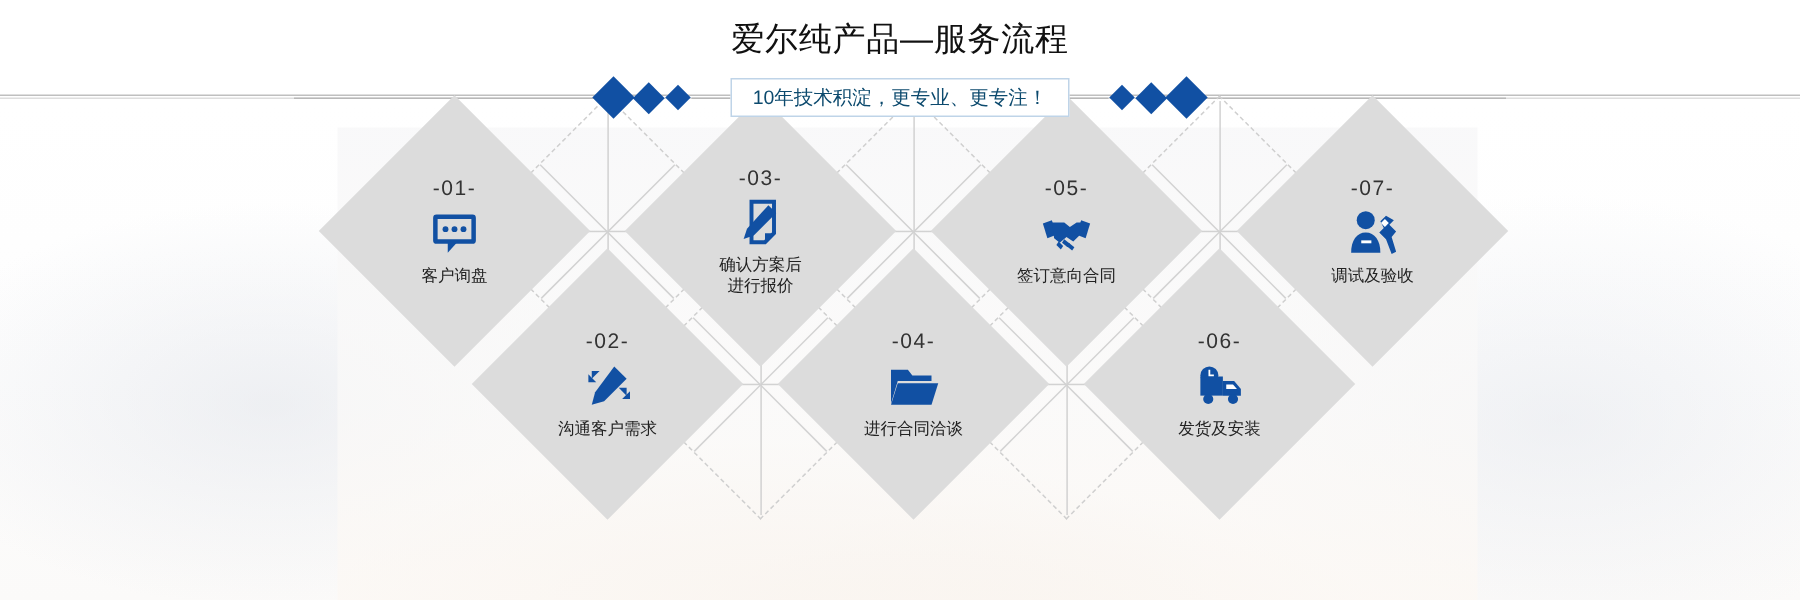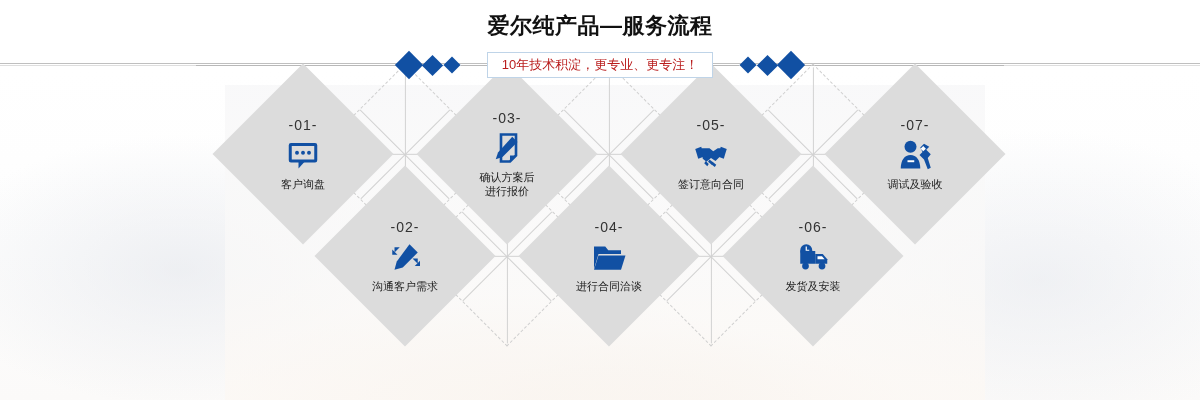--- a/index.html
+++ b/index.html
@@ -36,36 +36,36 @@
   .rule {
     position: absolute; left: 0; width: 1200px; height: 1px;
     background: #bfbfbf;
   }
   .rule.r1 { top: 63px; }
   .rule.r2 { top: 65px; background: #dedede; }
 
   .title {
     position: absolute; left: 0; top: 12px; width: 1200px;
     text-align: center;
-    font-size: 22px; font-weight: bold; color: #111111;
+    font-size: 22px; font-weight: normal; color: #111111;
     letter-spacing: .5px;
     line-height: 28px;
   }
 
   .sub-wrap {
     position: absolute; left: 0; top: 52px; width: 1200px; height: 26px;
     display: flex; align-items: center; justify-content: center; gap: 0;
   }
   .sub-box {
     background: #ffffff;
     border: 1px solid #bfd4e8;
     height: 26px;
     display: flex; align-items: center; justify-content: center;
     padding: 0 14px;
-    font-size: 13px; color: #b91c1c;
+    font-size: 13px; color: #0c4a6e;
     white-space: nowrap;
     z-index: 3;
   }
   .dia-group { display: flex; align-items: center; z-index: 2; }
   .connector { width: 26px; height: 1px; background: #b8b8b8; }
   .dia {
     background: #1150a3;
     transform: rotate(45deg);
     margin: 0 3px;
     flex: none;

